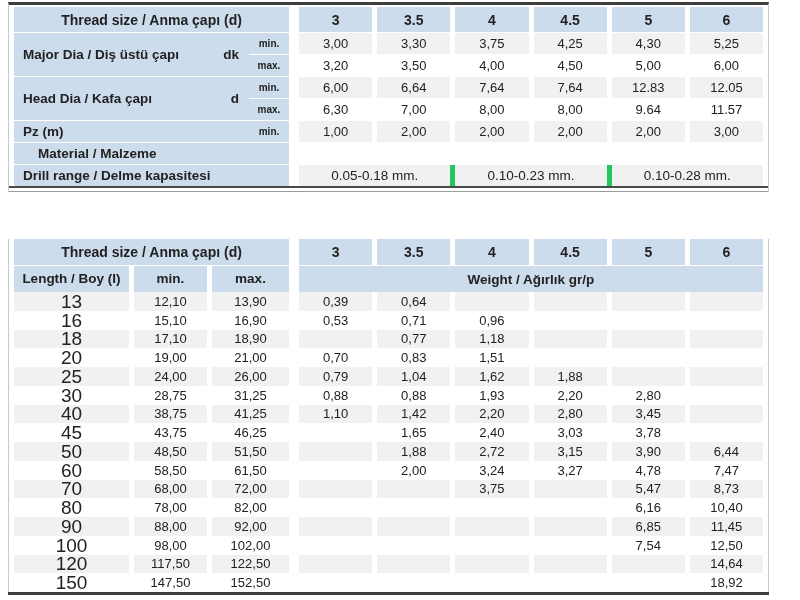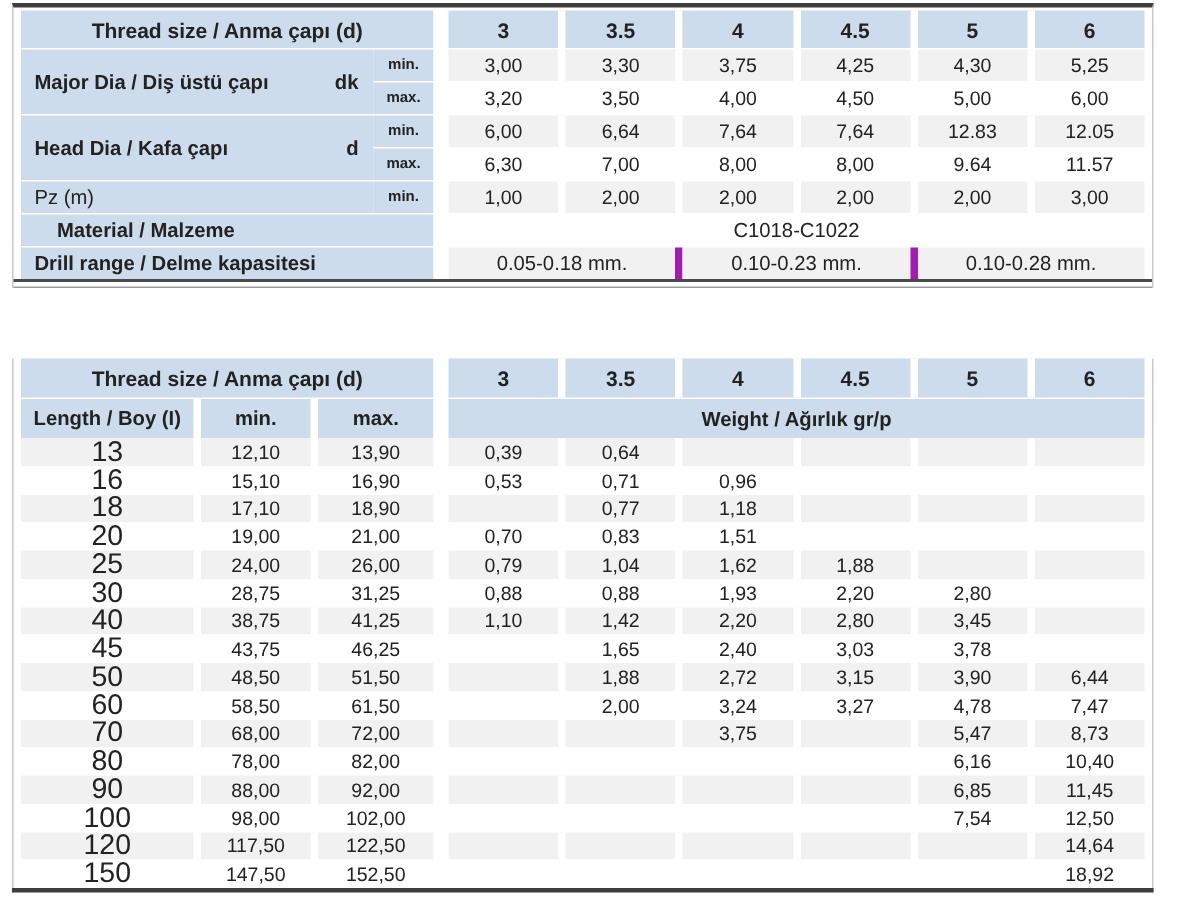--- a/index.html
+++ b/index.html
@@ -24,21 +24,21 @@
   .hdr{height:25px}
   .r21{height:21px}
   .rowgroup{display:flex;margin-bottom:1px;height:43px}
 
   .spancell{width:275px;background:var(--blue);display:flex;align-items:center;
             justify-content:center;font-weight:bold;font-size:14px}
   .lblcell{width:235px;background:var(--blue);display:flex;align-items:center;
            justify-content:space-between;padding:0 10px 0 9px;
            font-weight:bold;font-size:13.5px}
   .lblonly{width:235px;background:var(--blue);display:flex;align-items:center;
-           padding-left:9px;font-weight:normal;font-size:13.5px}
+           padding-left:9px;font-weight:bold;font-size:13.5px}
   .mmcol{width:40px;display:flex;flex-direction:column}
   .mmcol>div{flex:1;background:var(--blue);display:flex;align-items:center;
              justify-content:center;font-size:10px;font-weight:bold}
   .mmcol>div:first-child{margin-bottom:1px}
   .mmone{width:40px;background:var(--blue);display:flex;align-items:center;
          justify-content:center;font-size:10px;font-weight:bold}
 
   .gapcol{width:10px;flex:none;background:#fff}
 
   .stack{flex:1;display:flex;flex-direction:column}
@@ -49,21 +49,21 @@
   .dcell{flex:1;display:flex;align-items:center;justify-content:center;
          font-size:13px;border-right:5px solid #fff;line-height:1}
   .dcell:last-child{border-right:none}
   .hcell{font-weight:bold;font-size:14px;background:var(--blue)}
   .gray{background:var(--stripe)}
   .white{background:#fff}
 
   .matcell{flex:1;display:flex;align-items:center;justify-content:center;
            font-size:13.5px;background:#fff}
   .drillcell{flex:1;display:flex;align-items:center;justify-content:center;
-             font-size:13.5px;background:var(--stripe);border-right:5px solid #a21caf}
+             font-size:13.5px;background:var(--stripe);border-right:5px solid #22c55e}
   .drillcell:last-child{border-right:none}
 
   .b1{height:2px;background:#4a4a4a;margin:0 -5px}
   .bgap{height:3px;background:#fff}
   .b2{height:1px;background:var(--mid);margin:0 -5px}
 
   
   .t2 .hdr2{height:26px;margin-bottom:0}
   .t2 .hdr{height:26px}
   .w-len{width:120px;border-right:5px solid #fff;display:flex;align-items:center;
@@ -166,21 +166,20 @@
         <div class="dcell gray">2,00</div>
         <div class="dcell gray">2,00</div>
         <div class="dcell gray">2,00</div>
         <div class="dcell gray">3,00</div>
       </div>
   </div>
 
   <div class="row r21">
     <div class="spancell" style="justify-content:flex-start;padding-left:24px;font-size:13.5px">Material / Malzeme</div>
     <div class="gapcol"></div>
-    <div class="matcell">C1018-C1022</div>
   </div>
 
   <div class="row r21" style="margin-bottom:0">
     <div class="spancell" style="justify-content:flex-start;padding-left:9px;font-size:13.5px">Drill range / Delme kapasitesi</div>
     <div class="gapcol"></div>
     <div class="dataflex" id="t1-drill">
         <div class="drillcell">0.05-0.18 mm.</div>
         <div class="drillcell">0.10-0.23 mm.</div>
         <div class="drillcell">0.10-0.28 mm.</div>
       </div>

